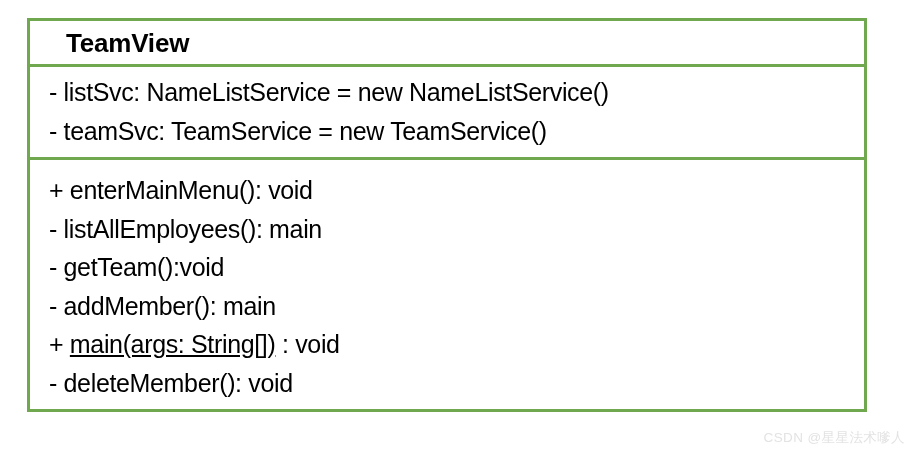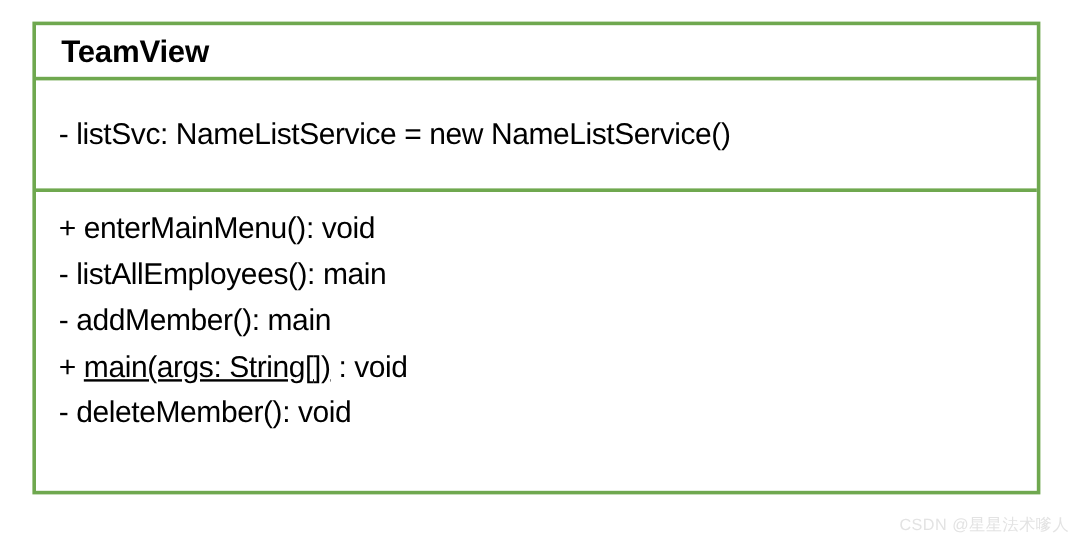--- a/index.html
+++ b/index.html
@@ -36,36 +36,36 @@
   }
 
   
   .compartment-name {
     height: 46px;
     flex: 0 0 46px;
     box-sizing: border-box;
     border-bottom: 3px solid #6fa84f;
     display: flex;
     align-items: center;
-    padding-left: 21px;
+    padding-left: 36px;
   }
   .class-title {
     font-size: 26px;
     font-weight: bold;
     color: #000000;
     line-height: 1;
     letter-spacing: -0.2px;
   }
 
   
   .compartment-attrs {
     flex: 0 0 93px;
     box-sizing: border-box;
     border-bottom: 3px solid #6fa84f;
-    padding: 26px 0 0 19px;
+    padding: 6px 0 0 19px;
   }
 
   
   .compartment-ops {
     flex: 1 1 auto;
     box-sizing: border-box;
     padding: 11px 12px 0 19px;
   }
 
   .member-line {
@@ -76,46 +76,48 @@
     letter-spacing: -0.35px;
   }
   .member-line .static-underline {
     text-decoration: underline;
     text-underline-offset: 2px;
   }
 
   
   .watermark {
     position: absolute;
-    right: 14px;
+    right: 0;
     bottom: 8px;
     font-size: 13.5px;
     color: #e3e3e3;
     white-space: pre;
     letter-spacing: 0.4px;
   }
 </style>
 </head>
 <body>
 
 <div id="uml-canvas">
 
   <div class="class-box">
 
     <div class="compartment-name">
       <span class="class-title">TeamView</span>
     </div>
 
     <div class="compartment-attrs">
       <div class="member-line">- listSvc: NameListService = new NameListService()</div>
+      <div class="member-line">- teamSvc: TeamService = new TeamService()</div>
     </div>
 
     <div class="compartment-ops">
       <div class="member-line">+ enterMainMenu(): void</div>
       <div class="member-line">- listAllEmployees(): main</div>
+      <div class="member-line">- getTeam():void</div>
       <div class="member-line">- addMember(): main</div>
       <div class="member-line"><span>+ </span><span class="static-underline">main(args: String[])</span><span> : void</span></div>
       <div class="member-line">- deleteMember(): void</div>
     </div>
 
   </div>
 
   <div class="watermark">CSDN @星星法术嗲人</div>
 
 </div>

